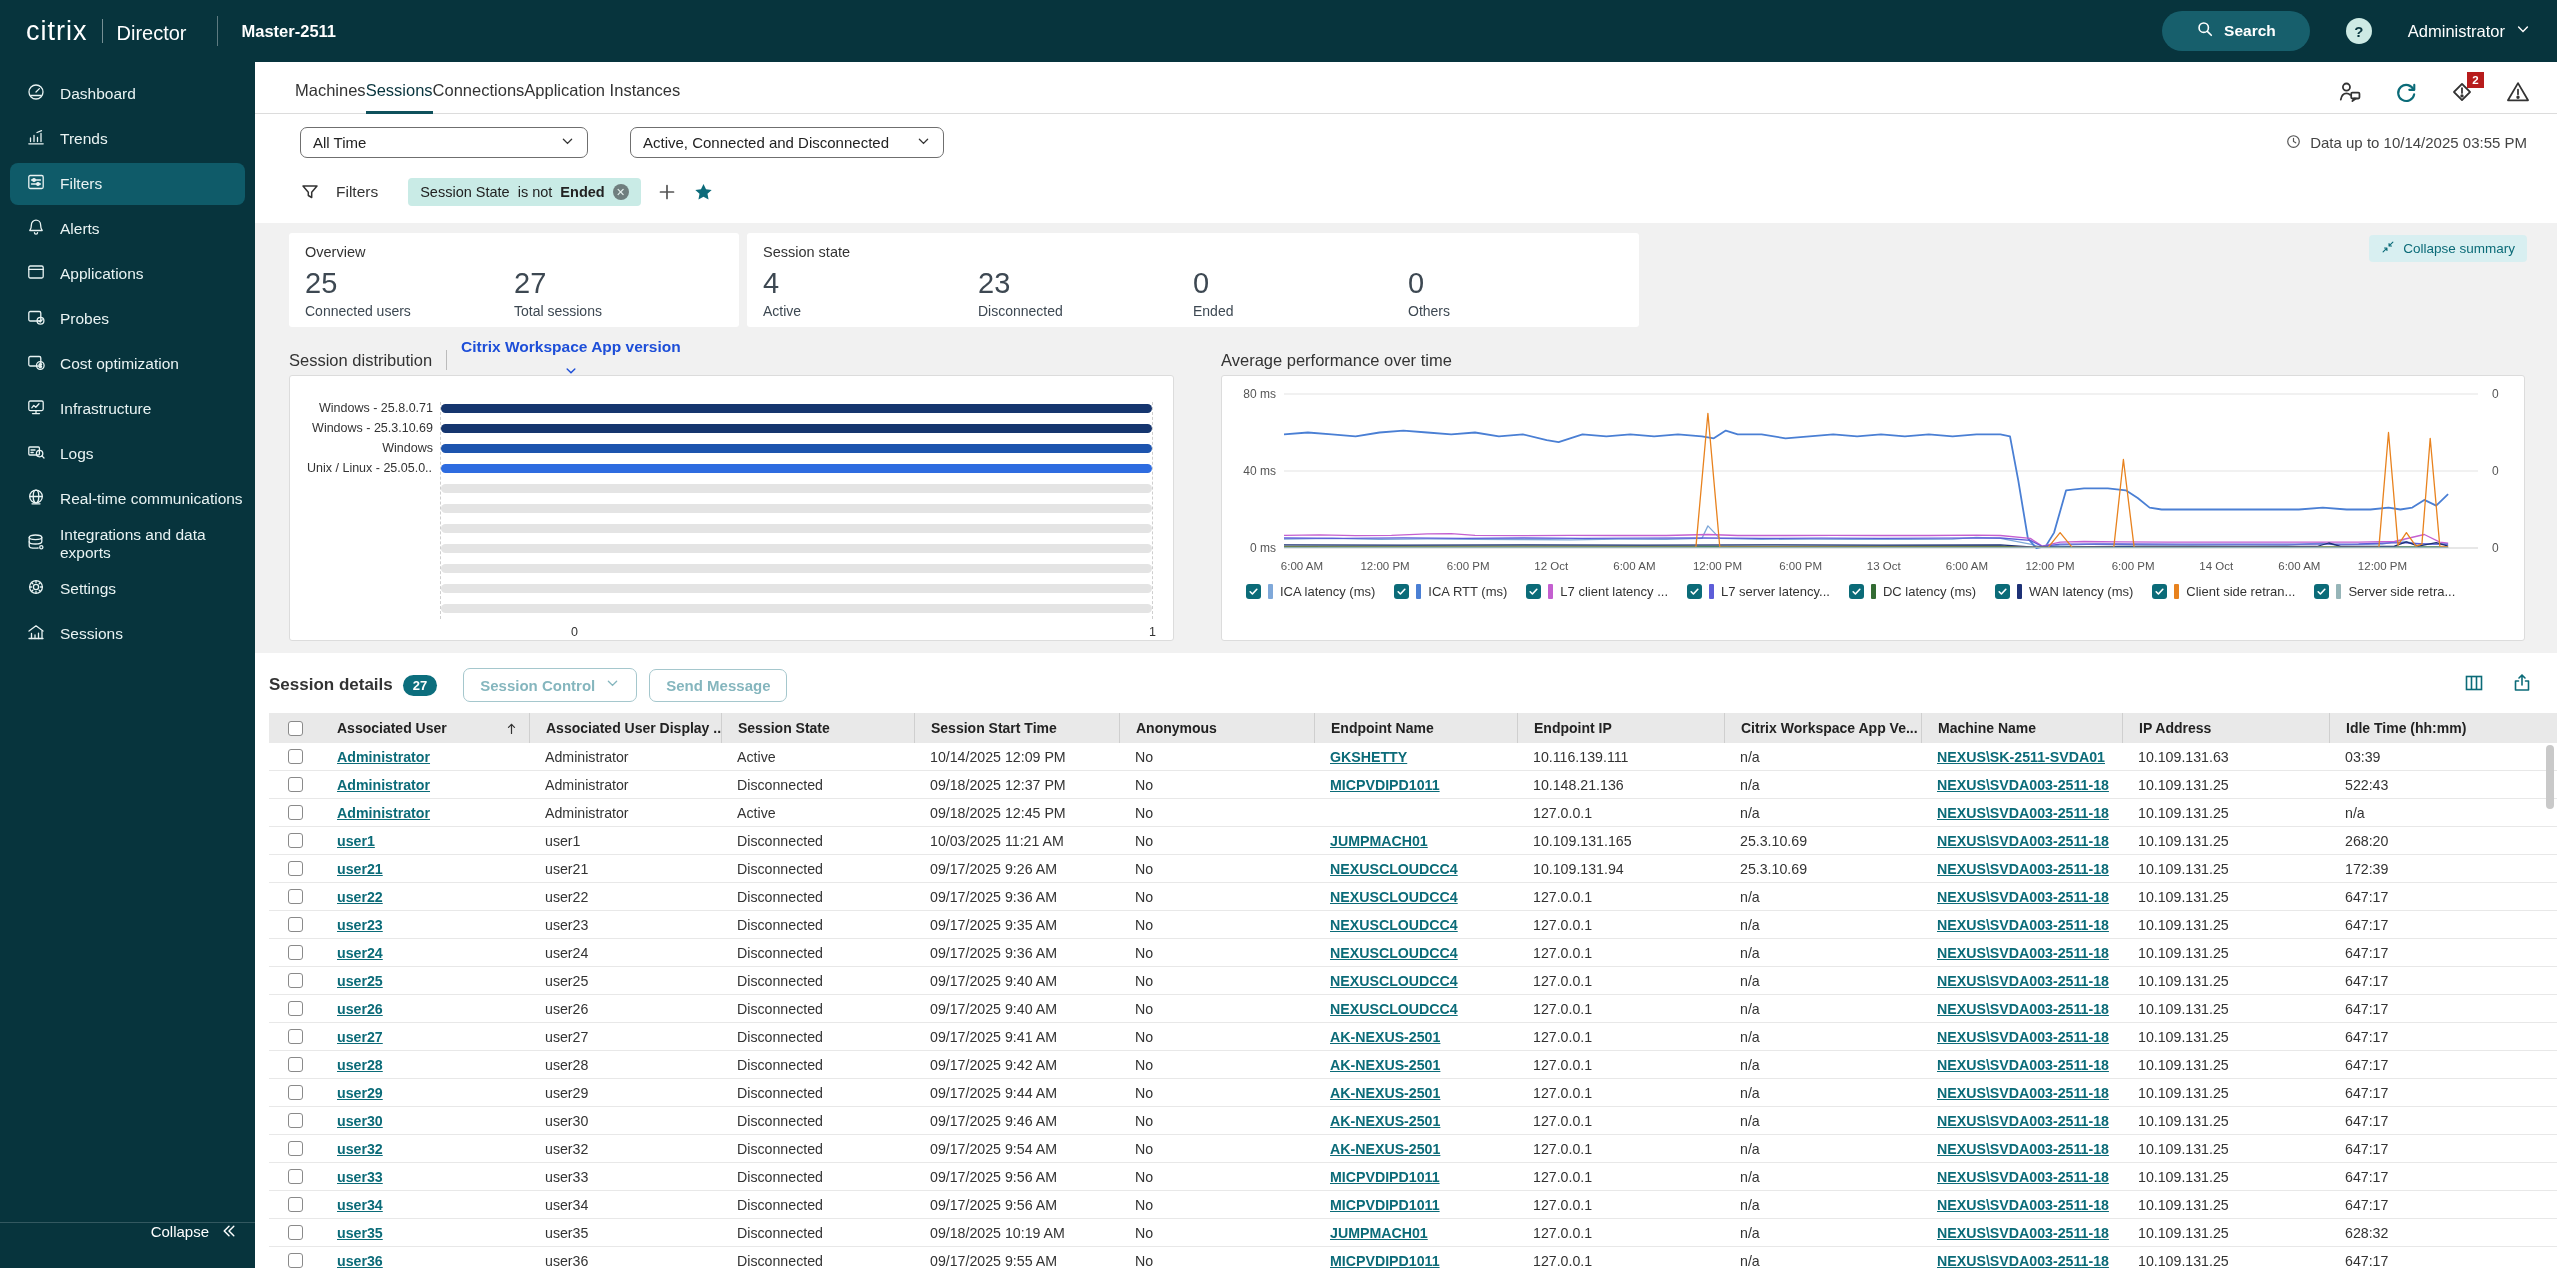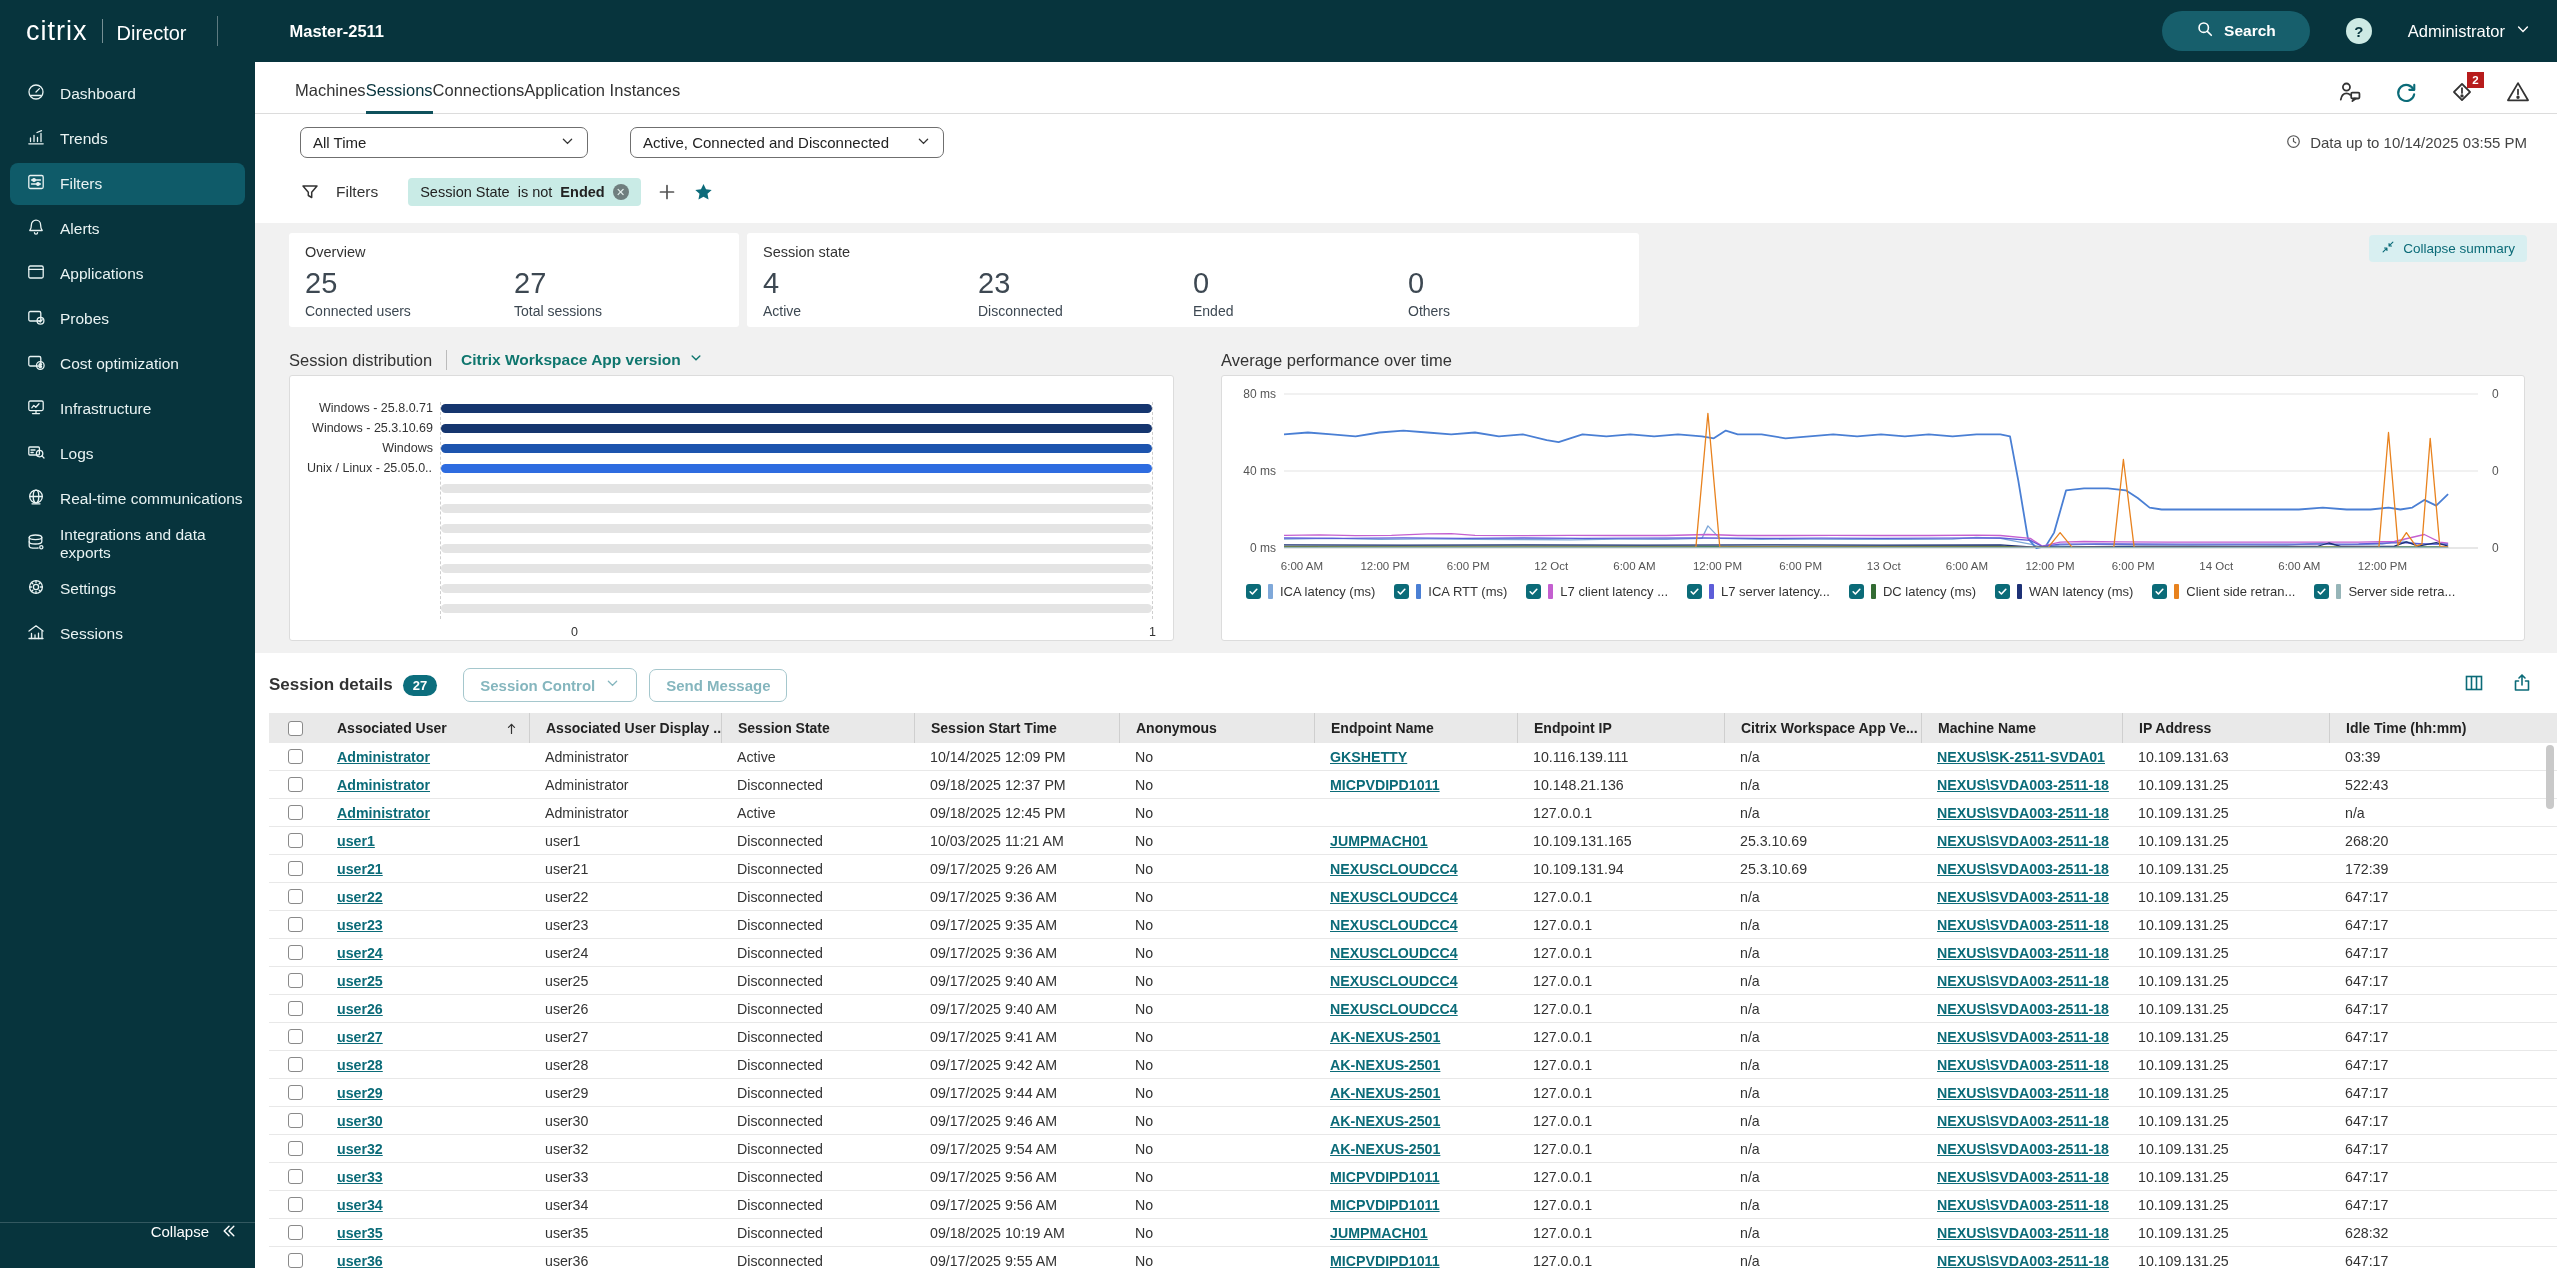--- a/index.html
+++ b/index.html
@@ -8,21 +8,21 @@
   .app { position:relative; width:2557px; height:1268px; overflow:hidden; background:#fff; }
 
   
   .topbar { position:absolute; top:0; left:0; right:0; height:62px; background:#07343d;
             display:flex; align-items:center; padding:0 26px; color:#eef7f7; z-index:5; }
   .brand { display:flex; align-items:baseline; gap:14px; }
   .brand-word { font-size:27px; letter-spacing:1px; font-weight:500; color:#fff; }
   .brand-sep { width:1px; height:24px; background:rgba(255,255,255,.45); align-self:center; }
   .brand-product { font-size:20px; font-weight:400; color:#fff; }
   .site-divider { width:1px; height:30px; background:rgba(255,255,255,.35); margin:0 24px 0 30px; }
-  .site-name { font-size:16.5px; font-weight:700; color:#fff;margin-left:48px; }
+  .site-name { font-size:16.5px; font-weight:700; color:#fff; }
   .top-right { margin-left:auto; display:flex; align-items:center; gap:36px; }
   .search-pill { display:flex; align-items:center; gap:10px; background:#175f6c; border:none;
                  color:#fff; font-family:inherit; font-size:15.5px; font-weight:700;
                  border-radius:999px; padding:9px 34px; cursor:pointer; }
   .search-pill svg { width:18px; height:18px; }
   .help-circle { width:26px; height:26px; border-radius:50%; background:#cdeae4; color:#07343d;
                  font-size:15px; font-weight:700; display:flex; align-items:center; justify-content:center; cursor:pointer; }
   .user-menu { display:flex; align-items:center; gap:10px; font-size:16.5px; color:#fff; cursor:pointer; }
   .user-menu svg { width:16px; height:16px; }
 
@@ -90,21 +90,21 @@
   .collapse-pill { position:absolute; right:-2px; top:2px; display:flex; align-items:center; gap:8px;
                    background:#d8eff1; color:#0b6b78; border-radius:4px; padding:5px 12px;
                    font-size:13.5px; cursor:pointer; }
   .collapse-pill svg { width:14px; height:14px; }
 
   .charts-row { display:flex; gap:47px; }
   .chart-block1 { width:885px; }
   .chart-block2 { flex:1; }
   .chart-title-row { height:30px; display:flex; align-items:center; gap:14px; font-size:16.5px; color:#333; font-weight:500; }
   .ct-divider { width:1px; height:20px; background:#bbb; }
-  .ct-dropdown { display:flex; align-items:center; gap:8px; color:#0f766e; font-size:15.5px; font-weight:700; cursor:pointer; }
+  .ct-dropdown { display:flex; align-items:center; gap:8px; color:#1d4ed8; font-size:15.5px; font-weight:700; cursor:pointer;flex-direction:column; }
   .ct-dropdown svg { width:14px; height:14px; }
   .panel { background:#fff; border:1px solid #dcdcdc; border-radius:3px; height:266px; }
 
   .dist-panel { padding:26px 20px 6px 16px; }
   .dist-plot { position:relative; padding-left:134px; }
   .dist-bars { border-left:1px dashed #cfcfcf; border-right:1px dashed #cfcfcf;
                display:flex; flex-direction:column; gap:11px; padding:2px 0 6px 0; }
   .dist-row { height:9px; position:relative; }
   .dist-label { position:absolute; left:-134px; width:126px; top:-3px; text-align:right;
                 font-size:12.5px; color:#333; white-space:nowrap; overflow:hidden; }

